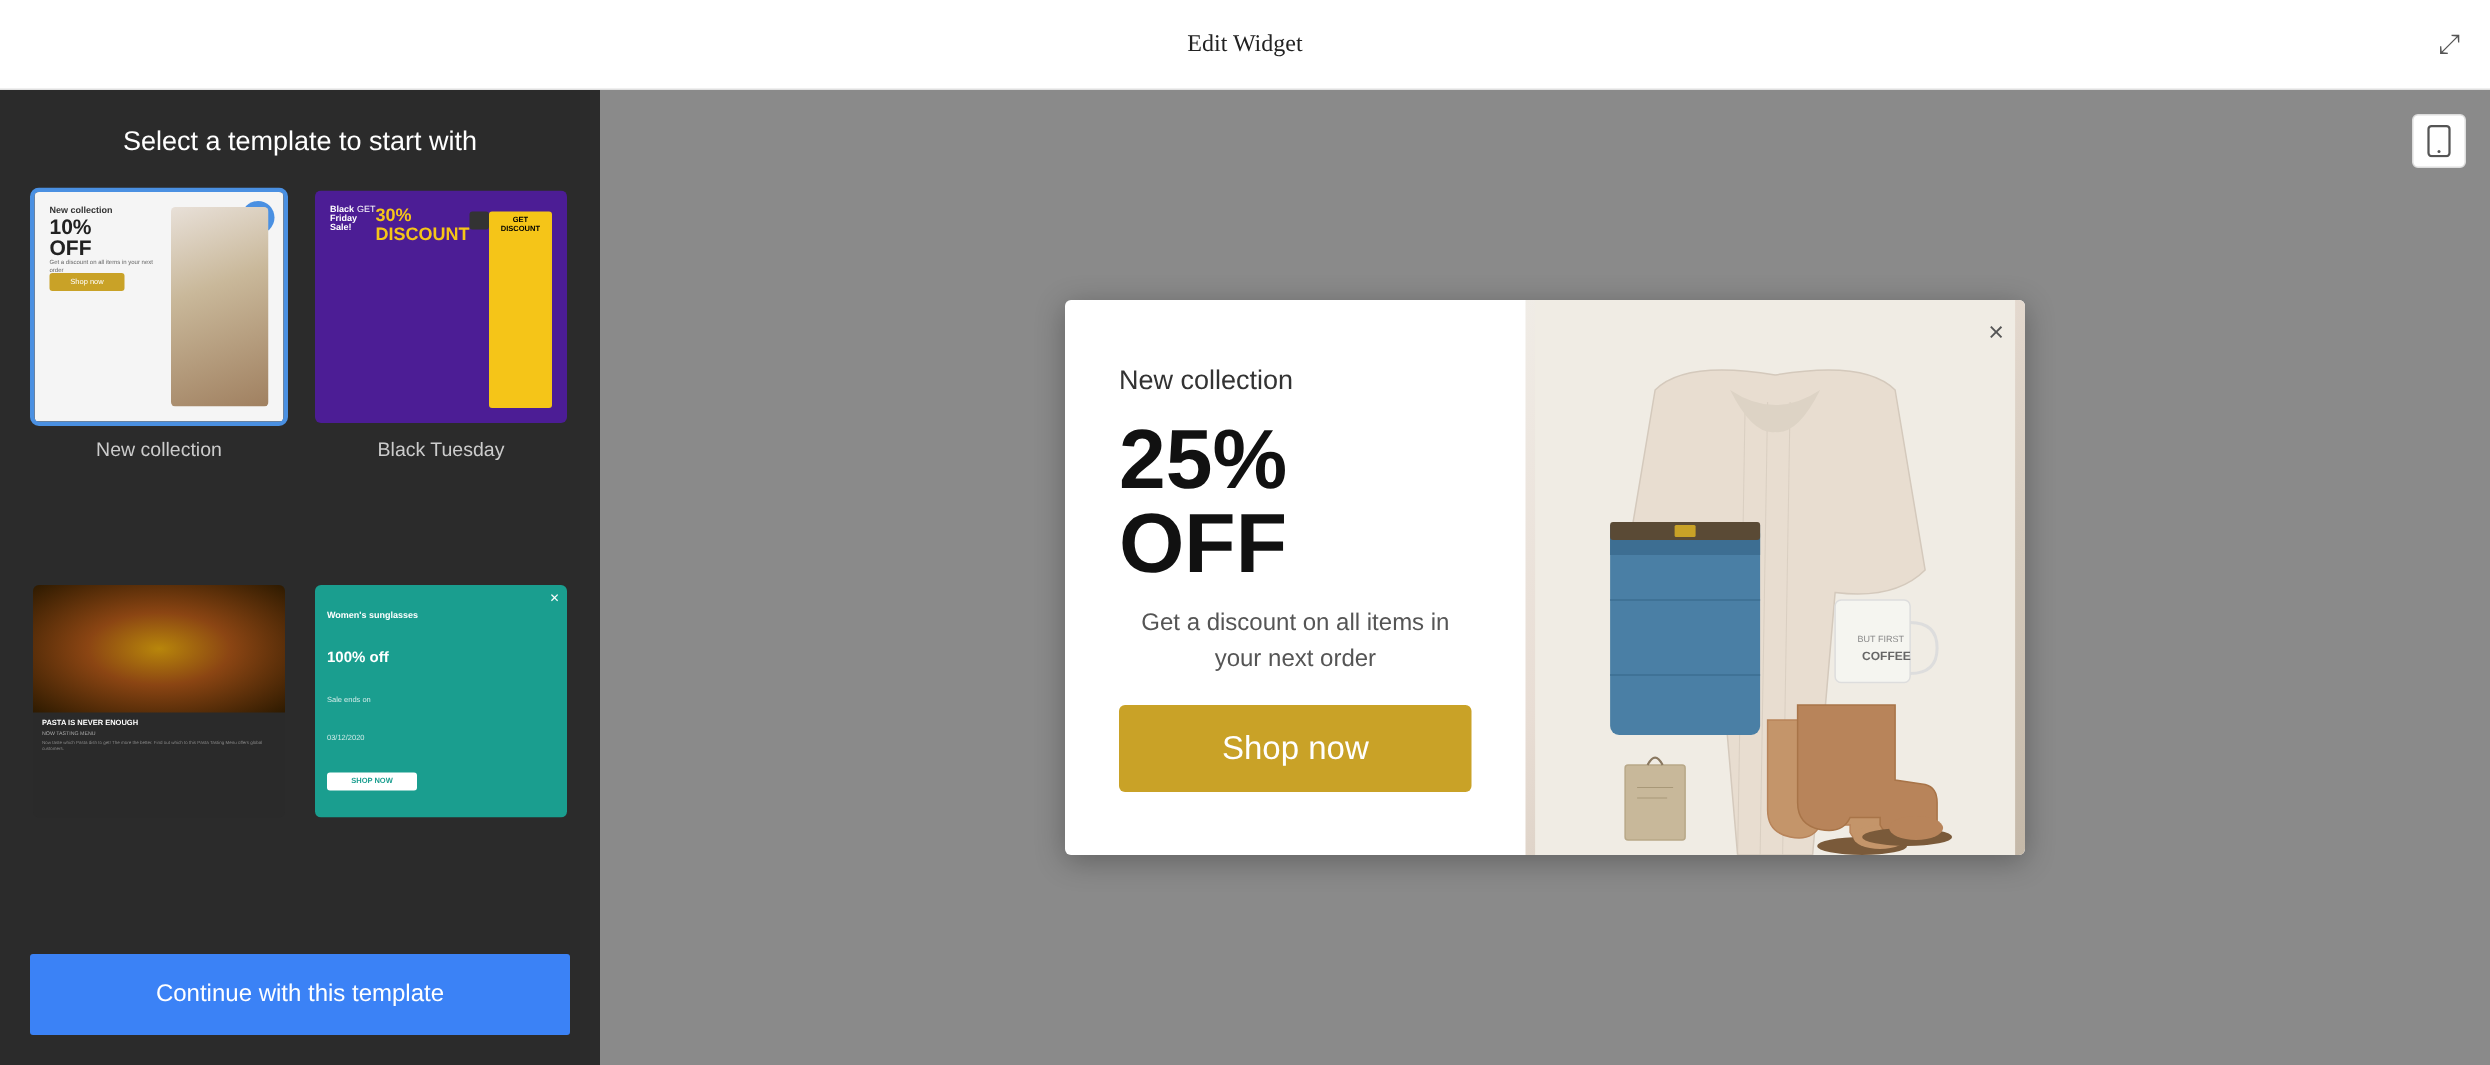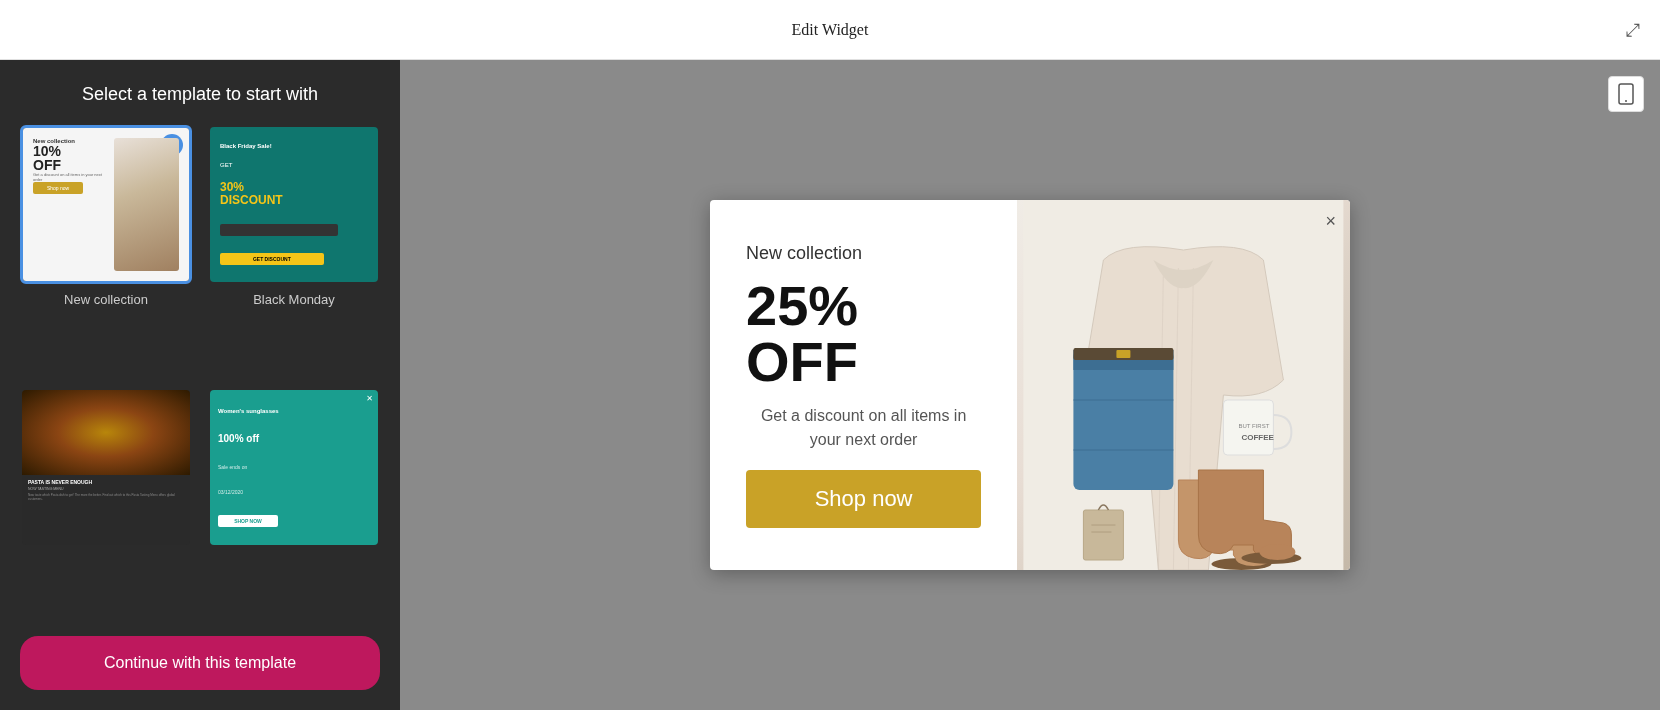--- a/index.html
+++ b/index.html
@@ -152,24 +152,24 @@
       position: relative;
     }
     .thumb-nc-img {
       width: 100%;
       height: 100%;
       background: linear-gradient(135deg, #ddd 0%, #bbb 50%, #ccc 100%);
     }
 
     
     .thumb-black-friday {
-      background: #0f766e;
+      background: #4c1d95;
       padding: 10px;
       display: flex;
-      flex-direction: column;
+      flex-direction: row;
       justify-content: space-around;
       height: 100%;
     }
     .thumb-bf-sale { font-size: 6px; color: #fff; font-weight: 600; }
     .thumb-bf-get { font-size: 6px; color: #fff; }
     .thumb-bf-title { font-size: 12px; color: #f5c518; font-weight: 900; line-height: 1.1; }
     .thumb-bf-input {
       background: #333;
       height: 12px;
       border-radius: 2px;
@@ -233,26 +233,26 @@
       padding: 3px 6px;
       border-radius: 2px;
       text-align: center;
       width: 60px;
       font-weight: 700;
     }
 
     
     .continue-btn {
       margin: 0 20px 20px;
-      background: #be185d;
+      background: #3b82f6;
       color: #fff;
       font-size: 16px;
       font-weight: 500;
       border: none;
-      border-radius: 18px;
+      border-radius: 2px;
       padding: 18px;
       cursor: pointer;
       text-align: center;
     }
 
     
     .right-panel {
       flex: 1;
       background: #8a8a8a;
       display: flex;
@@ -389,21 +389,21 @@
       <div class="template-item">
         <div class="template-thumb">
           <div class="thumb-black-friday">
             <div class="thumb-bf-sale">Black Friday Sale!</div>
             <div class="thumb-bf-get">GET</div>
             <div class="thumb-bf-title">30%<br>DISCOUNT</div>
             <div class="thumb-bf-input"></div>
             <div class="thumb-bf-btn">GET DISCOUNT</div>
           </div>
         </div>
-        <div class="template-label">Black Monday</div>
+        <div class="template-label">Black Tuesday</div>
       </div>
 
       <div class="template-item">
         <div class="template-thumb">
           <div class="thumb-pasta">
             <div class="thumb-pasta-img" style="background: radial-gradient(ellipse at center, #b8860b 0%, #8b4513 40%, #2d1a00 100%);">
             </div>
             <div class="thumb-pasta-title">PASTA IS NEVER ENOUGH</div>
             <div class="thumb-pasta-sub">NOW TASTING MENU</div>
             <div class="thumb-pasta-text">Now taste which Pasta dish to get! The more the better. Find out which to this Pasta Tasting Menu offers global customers.</div>

